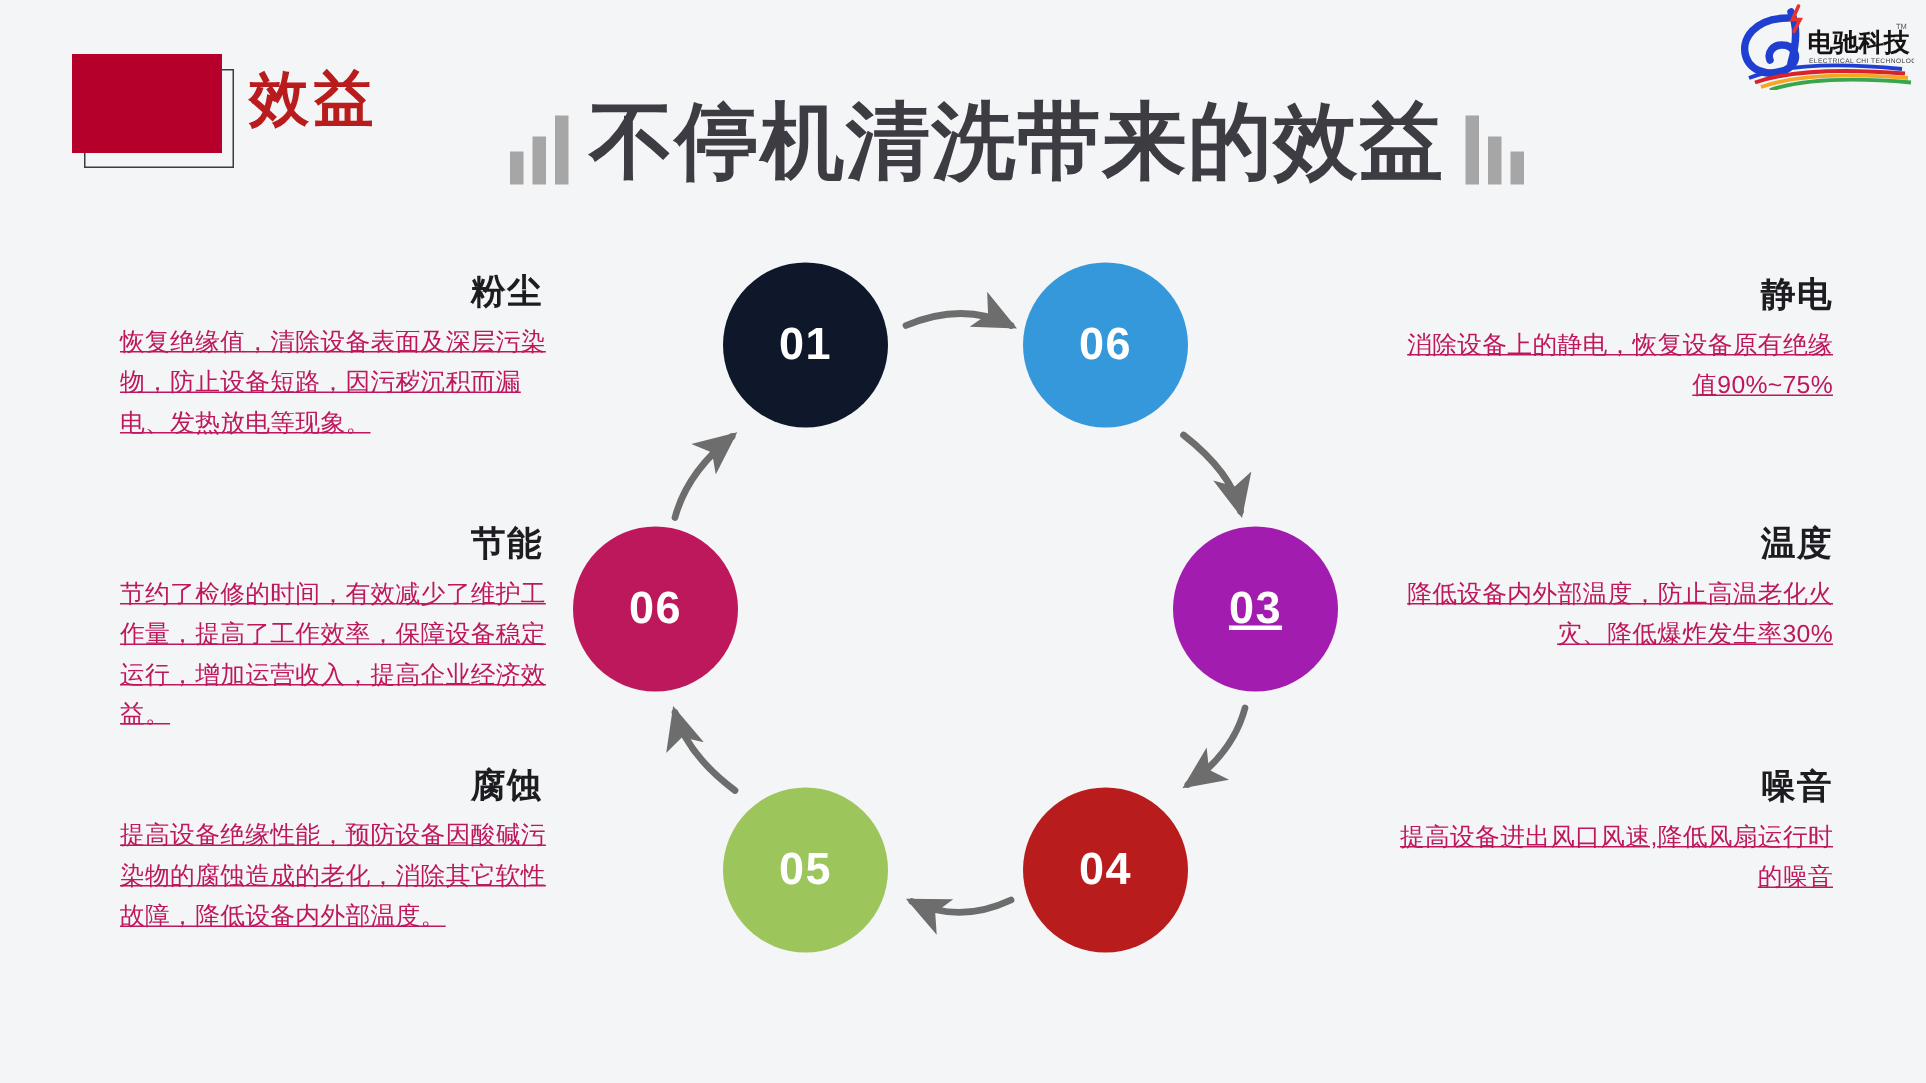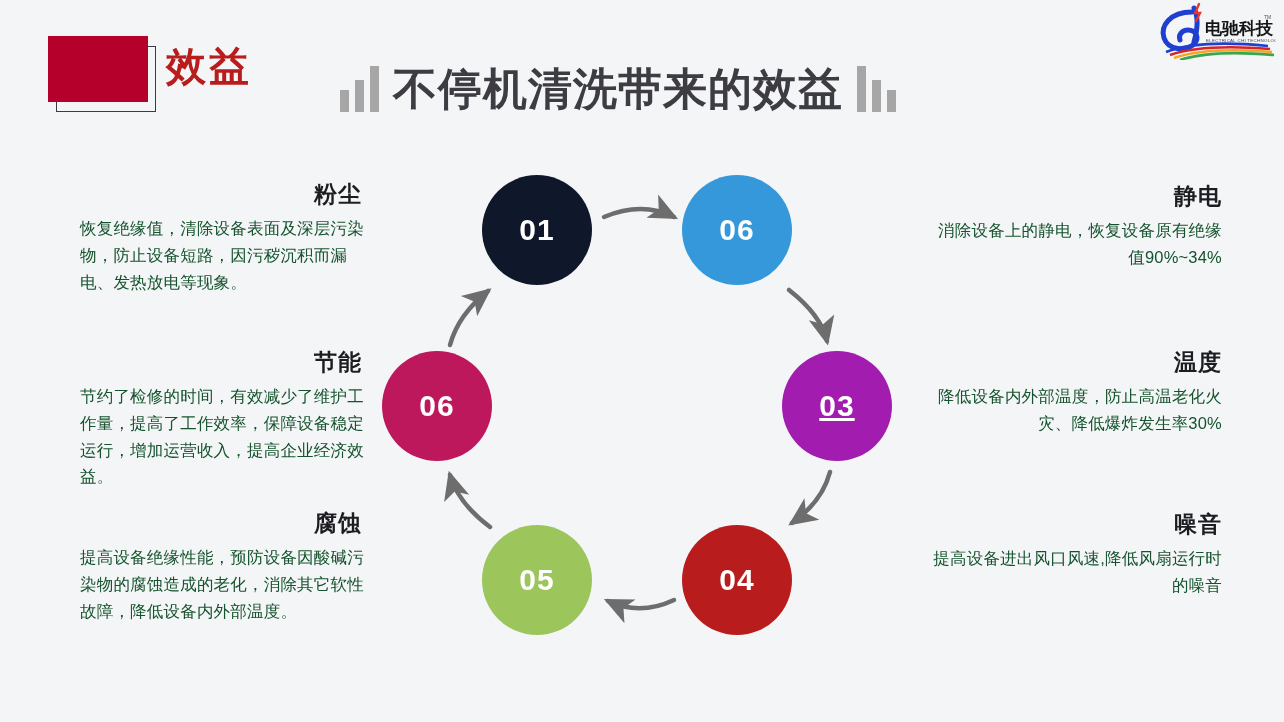--- a/index.html
+++ b/index.html
@@ -63,21 +63,21 @@
   }
   .deco { display: flex; align-items: flex-end; gap: 6px; height: 46px; }
   .deco span { display: block; background: #a6a6a6; width: 9px; }
   .deco-left span:nth-child(1) { height: 22px; }
   .deco-left span:nth-child(2) { height: 32px; }
   .deco-left span:nth-child(3) { height: 46px; }
   .deco-right span:nth-child(1) { height: 46px; }
   .deco-right span:nth-child(2) { height: 32px; }
   .deco-right span:nth-child(3) { height: 22px; }
   .main-title {
-    font-size: 44px;
+    font-size: 56px;
     font-weight: 700;
     color: #3c3c42;
     letter-spacing: 1px;
     line-height: 1;
     padding-bottom: 1px;
   }
 
   
   .logo {
     position: absolute;
@@ -93,23 +93,24 @@
   .block .b-title {
     font-size: 23px;
     font-weight: 700;
     color: #1d1d21;
     line-height: 1.1;
     margin-bottom: 8px;
     letter-spacing: 1px;
   }
   .block .b-body {
     font-size: 16.5px;
-    color: #14532d;
+    color: #be185d;
     line-height: 1.62;
     letter-spacing: 0.2px;
+    text-decoration: underline;
   }
   .block.left { text-align: left; left: 80px; }
   .block.left .b-title { text-align: right; padding-right: 18px; }
   .block.right { text-align: right; left: 922px; }
 
   .blk-dust      { top: 182px; }
   .blk-energy    { top: 350px; }
   .blk-corrosion { top: 511px; }
   .blk-static    { top: 184px; }
   .blk-temp      { top: 350px; }
@@ -195,21 +196,21 @@
     <div class="b-body">节约了检修的时间，有效减少了维护工作量，提高了工作效率，保障设备稳定运行，增加运营收入，提高企业经济效益。</div>
   </div>
 
   <div class="block left blk-corrosion">
     <div class="b-title">腐蚀</div>
     <div class="b-body">提高设备绝缘性能，预防设备因酸碱污染物的腐蚀造成的老化，消除其它软性故障，降低设备内外部温度。</div>
   </div>
 
   <div class="block right blk-static">
     <div class="b-title">静电</div>
-    <div class="b-body">消除设备上的静电，恢复设备原有绝缘值90%~34%</div>
+    <div class="b-body">消除设备上的静电，恢复设备原有绝缘值90%~75%</div>
   </div>
 
   <div class="block right blk-temp">
     <div class="b-title">温度</div>
     <div class="b-body">降低设备内外部温度，防止高温老化火灾、降低爆炸发生率30%</div>
   </div>
 
   <div class="block right blk-noise">
     <div class="b-title">噪音</div>
     <div class="b-body">提高设备进出风口风速,降低风扇运行时的噪音</div>

